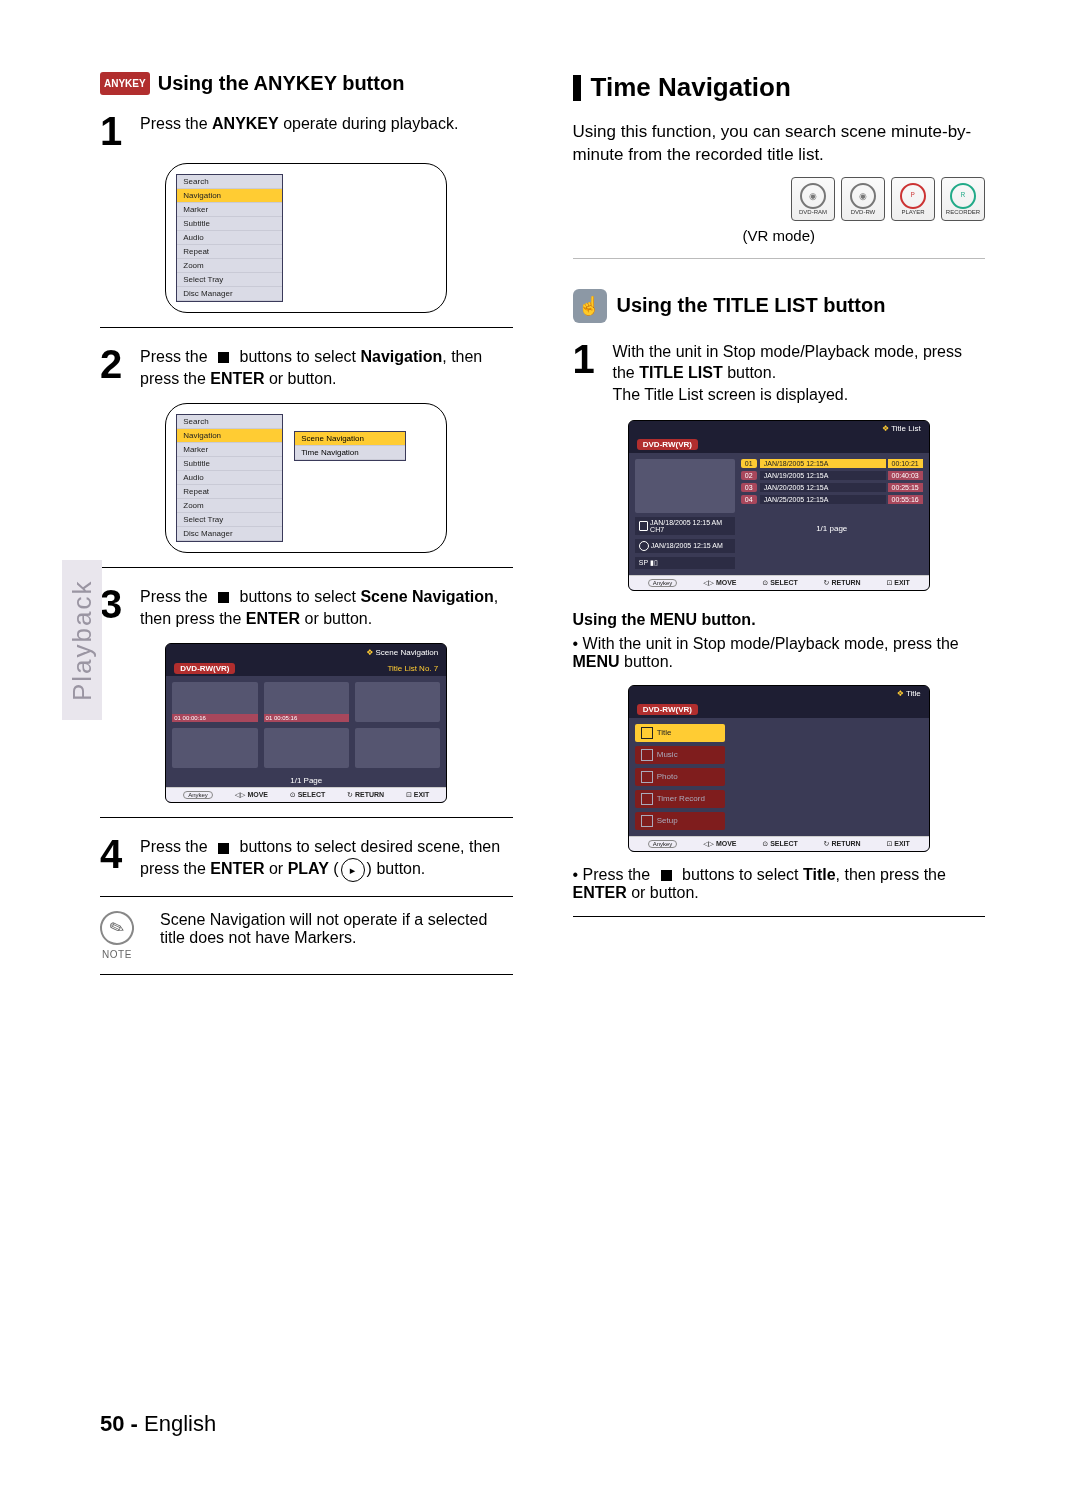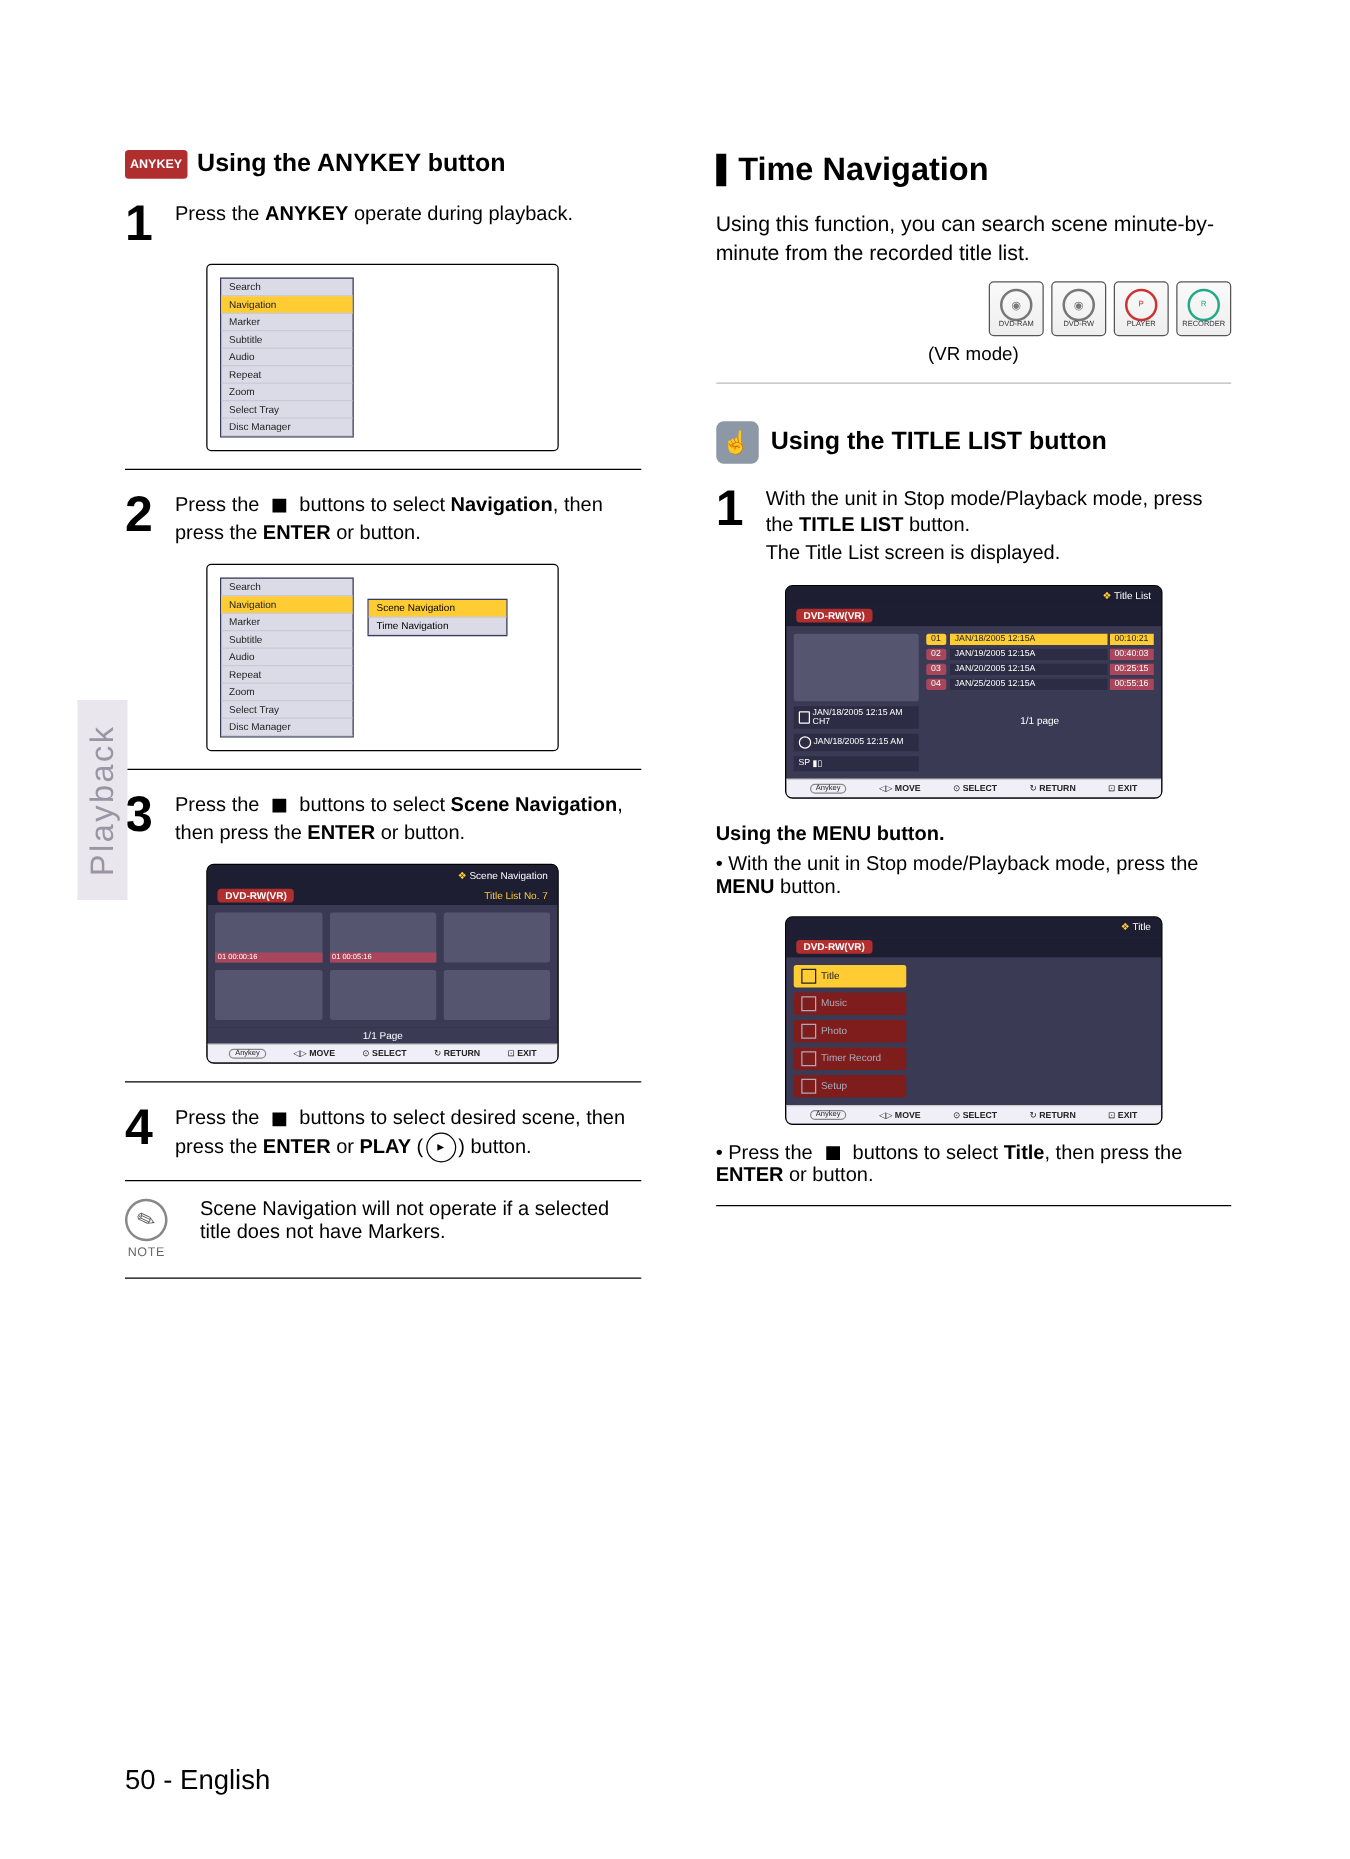--- a/index.html
+++ b/index.html
@@ -7,21 +7,21 @@
     padding: 0;
     background: #fff;
     font-family: Arial, Helvetica, sans-serif;
     color: #000;
     width: 1080px;
     height: 1487px;
     position: relative;
     overflow: hidden;
   }
   .page {
-    padding: 120px 95px 40px 100px;
+    padding: 72px 95px 40px 100px;
     display: flex;
     gap: 60px;
   }
   .sidebar-tab {
     position: absolute;
     left: 62px;
     top: 560px;
     width: 40px;
     height: 160px;
     background: #e9e6ed;
@@ -118,21 +118,21 @@
     font-size: 18px;
     transform: rotate(-20deg);
   }
   .note-icon .lbl { font-size: 10px; margin-top: 4px; letter-spacing: 0.5px; }
 
   
   .osd {
     width: 260px;
     margin: 14px auto 14px auto;
     border: 1.5px solid #000;
-    border-radius: 4px;
+    border-radius: 22px;
     padding: 10px;
     font-size: 9px;
     background: #fff;
     position: relative;
   }
   .osd.dark {
     background: #2c2c44;
     color: #fff;
     border-radius: 6px;
     padding: 0;
@@ -259,21 +259,21 @@
      display:flex;align-items:center;justify-content:center;font-size:9px;color:#777;
   }
   .disc.red .circ{border-color:#c33;color:#c33;}
   .disc.green .circ{border-color:#2a8;color:#2a8;}
   .mode-note{ text-align:center; font-size:15px; margin-top:6px;}
 
   .footer {
     position:absolute; left:100px; bottom:50px;
     font-size:22px;
   }
-  .footer b{font-weight:normal;}
+  .footer b{font-weight:bold;}
   .sq { display:inline-block; width:11px;height:11px;background:#000;vertical-align:middle;margin:0 6px; }
   .playbtn{
     display:inline-flex;width:22px;height:22px;border:1px solid #000;border-radius:50%;
     align-items:center;justify-content:center;font-size:11px;vertical-align:middle;margin:0 2px;
   }
 </style>
 </head>
 <body>
 
 <div class="sidebar-tab">Playback</div>

